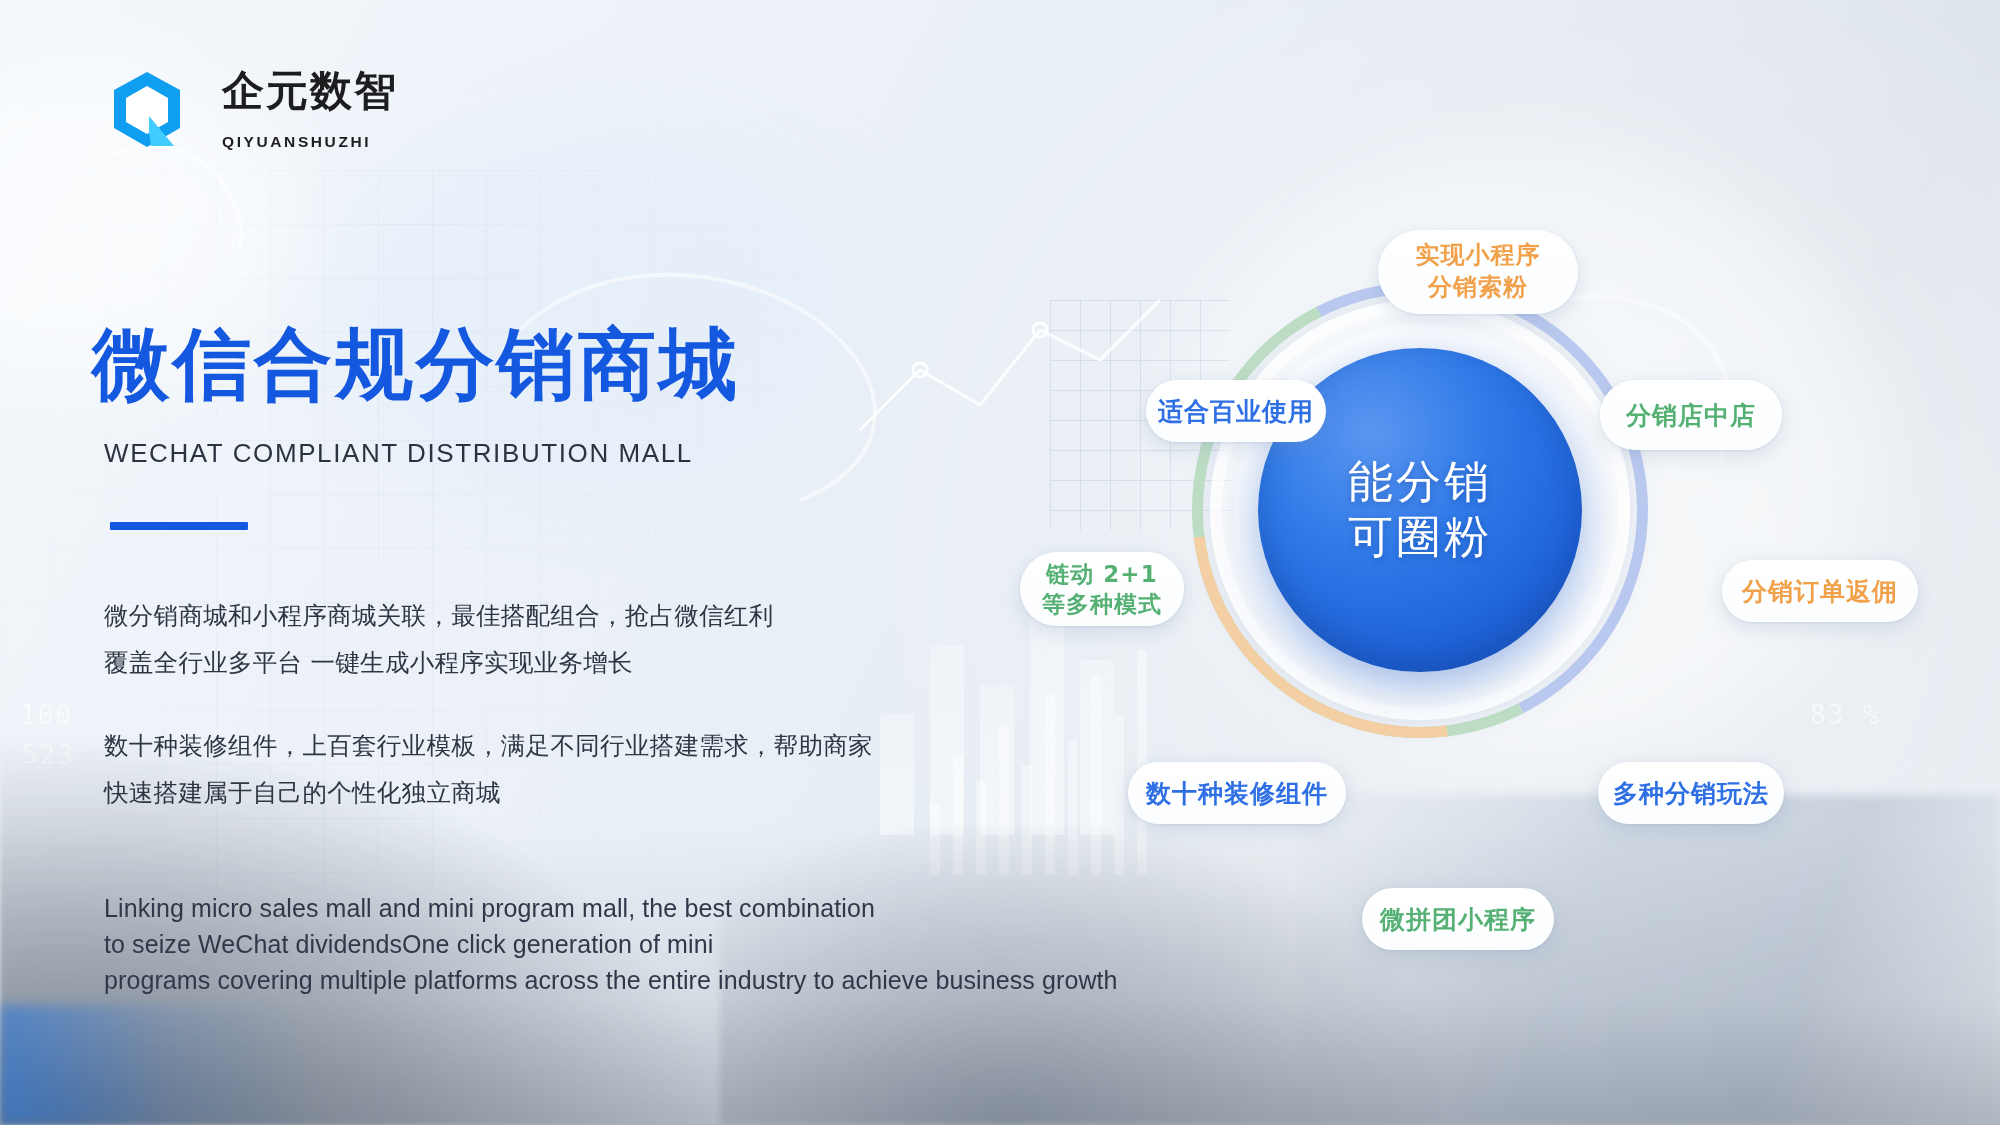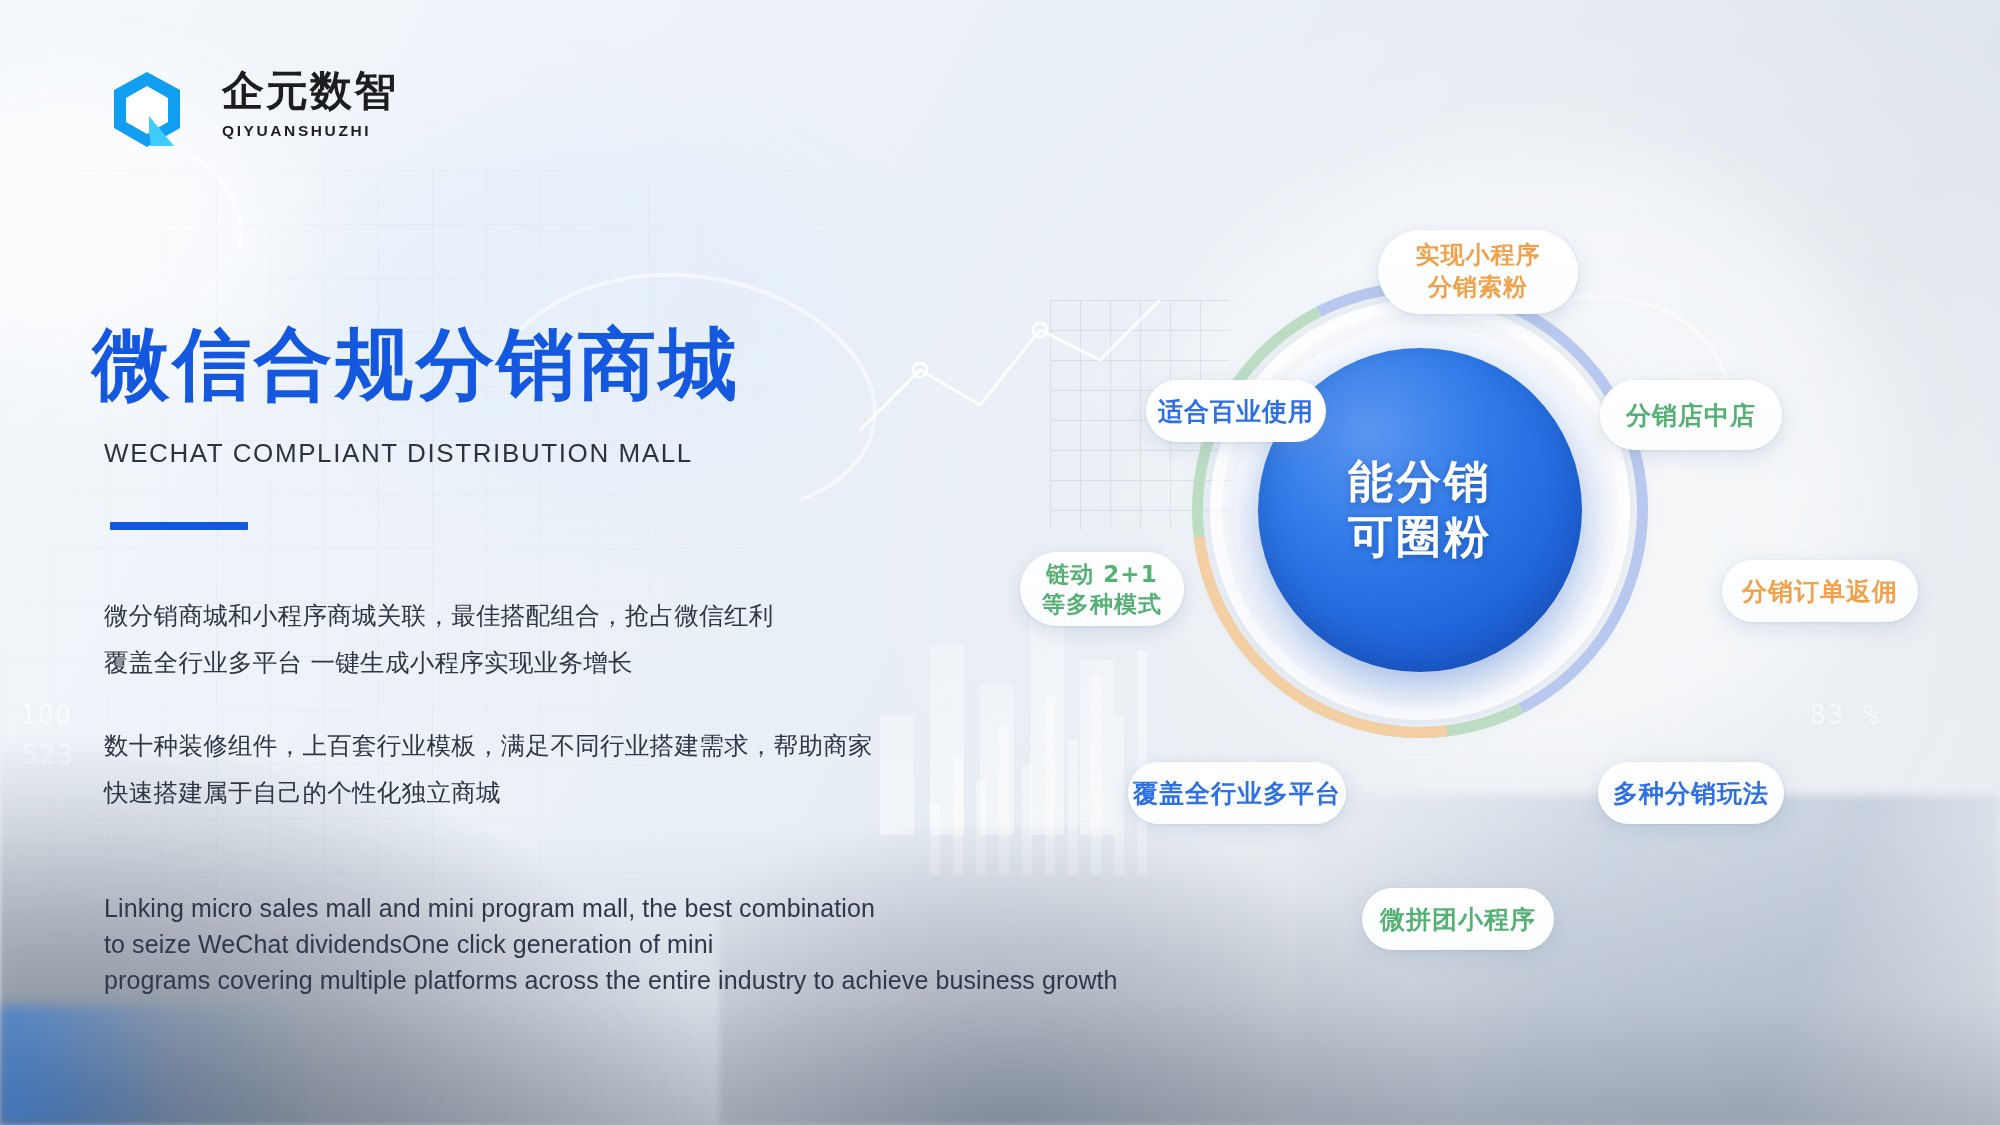--- a/index.html
+++ b/index.html
@@ -158,21 +158,21 @@
     letter-spacing: 2px;
     color: #1d1d1f;
     line-height: 1.02;
     font-family: "DejaVu Sans", "Liberation Sans", sans-serif;
   }
   .logo-en {
     font-size: 15.5px;
     font-weight: 700;
     letter-spacing: 2.6px;
     color: #1d1d1f;
-    margin-top: 9px;
+    margin-top: 20px;
   }
   .logo-slogan {
     display: flex;
     flex-direction: column;
     margin-top: 2px;
   }
   .slogan-cn {
     font-size: 45px;
     font-weight: 700;
     letter-spacing: 1px;
@@ -296,21 +296,21 @@
     position: absolute;
     inset: 48px;
     border-radius: 50%;
     background: radial-gradient(circle at 35% 26%, #5a96f0 0%, #2f79e8 38%, #1f62d8 72%, #1a56c4 100%);
     box-shadow: 0 14px 40px rgba(26,86,196,0.38), inset 0 -12px 30px rgba(12,50,120,0.28);
     display: flex;
     flex-direction: column;
     align-items: center;
     justify-content: center;
     color: #ffffff;
-    font-weight: 700;
+    font-weight: 400;
     font-size: 45px;
     line-height: 1.22;
     letter-spacing: 3px;
     text-shadow: 0 2px 7px rgba(10,40,100,0.33);
     font-family: "DejaVu Sans", "Liberation Sans", sans-serif;
   }
 
   .pill {
     position: absolute;
     display: flex;
@@ -431,17 +431,17 @@
     </div>
   </div>
 
   <div class="pill orange p1">实现小程序
 分销索粉</div>
   <div class="pill blue   p2">适合百业使用</div>
   <div class="pill green  p3">分销店中店</div>
   <div class="pill green  p4">链动 2+1
 等多种模式</div>
   <div class="pill orange p5">分销订单返佣</div>
-  <div class="pill blue   p6">覆盖全行业多平台</div>
+  <div class="pill blue   p6">数十种装修组件</div>
   <div class="pill blue   p7">多种分销玩法</div>
   <div class="pill green  p8">微拼团小程序</div>
 
 </div>
 
 </body></html>

